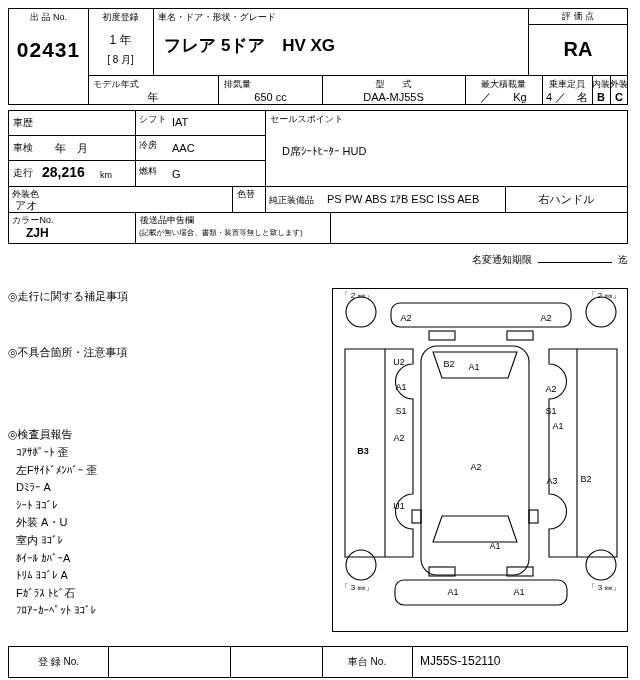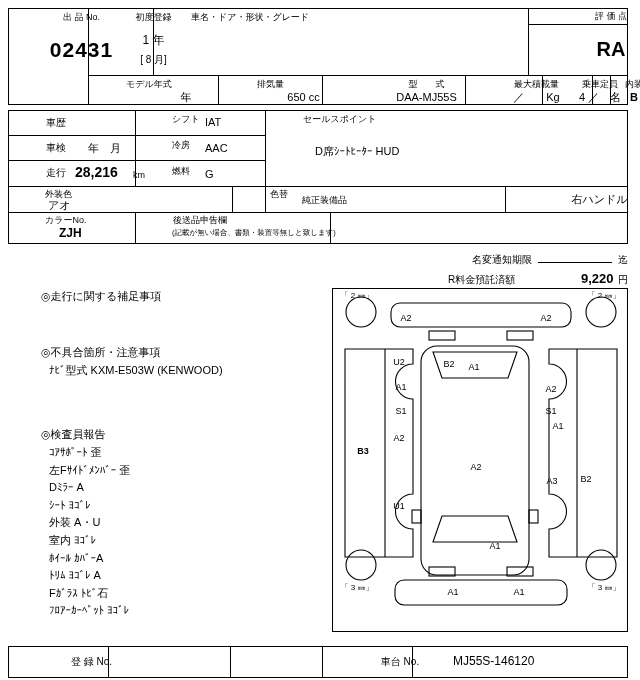--- a/index.html
+++ b/index.html
@@ -4,21 +4,21 @@
 <style>
   * { margin:0; padding:0; box-sizing:border-box; }
   html,body { background:#fff; }
   .sheet {
     position:relative; width:640px; height:680px; background:#ffffff; color:#000;
     font-family:"Liberation Sans","DejaVu Sans",sans-serif; overflow:hidden;
   }
   .box  { position:absolute; border:1px solid #000; background:#fff; }
   .vline{ position:absolute; width:1px; background:#000; }
   .hline{ position:absolute; height:1px; background:#000; }
-  .t    { position:absolute; white-space:pre; line-height:1.15;margin-left:33px; }
+  .t    { position:absolute; white-space:pre; line-height:1.15; }
   .c    { text-align:center; }
   .f7  { font-size:7.5px; }
   .f9  { font-size:9px; }
   .f10 { font-size:10px; }
   .f11 { font-size:11px; }
   .f12 { font-size:12px; }
   .f13 { font-size:13px; }
   .f14 { font-size:14px; }
   .f17 { font-size:17px; }
   .f20 { font-size:20px; }
@@ -53,20 +53,21 @@
   <div class="vline" style="left:610px; top:75px; height:30px;"></div>
 
   <div class="t c f9" style="left:9px; top:12px; width:79px;">出 品 No.</div>
   <div class="t c f21 b" style="left:9px; top:38px; width:79px; letter-spacing:1px;">02431</div>
 
   <div class="t c f9" style="left:89px; top:12px; width:63px;">初度登録</div>
   <div class="t c f12" style="left:89px; top:34px; width:63px;">1 年</div>
   <div class="t c f10" style="left:89px; top:54px; width:63px;">[ 8 月]</div>
 
   <div class="t f9" style="left:158px; top:12px;">車名・ドア・形状・グレード</div>
+  <div class="t f17 b" style="left:164px; top:36px;">フレア 5ドア　HV XG</div>
 
   <div class="t c f9" style="left:529px; top:11px; width:98px;">評 価 点</div>
   <div class="t c f20 b" style="left:529px; top:38px; width:98px;">RA</div>
 
   <div class="t f9" style="left:93px;  top:79px;">モデル年式</div>
   <div class="t c f11" style="left:89px;  top:91px; width:128px;">年</div>
   <div class="t f9" style="left:224px; top:79px;">排気量</div>
   <div class="t c f11" style="left:219px; top:91px; width:103px;">650 cc</div>
   <div class="t c f9" style="left:322px; top:79px; width:143px;">型　　式</div>
   <div class="t c f11" style="left:322px; top:91px; width:143px;">DAA-MJ55S</div>
@@ -105,43 +106,36 @@
   <div class="t f10" style="left:13px; top:168px;font-family:Liberation Mono, monospace;">走行</div>
   <div class="t f14 b" style="left:42px; top:164px;">28,216</div>
   <div class="t f9" style="left:100px; top:170px;">km</div>
   <div class="t f9" style="left:139px; top:166px;">燃料</div>
   <div class="t f11" style="left:172px; top:168px;">G</div>
 
   <div class="t f9" style="left:12px; top:189px;">外装色</div>
   <div class="t f11" style="left:15px; top:199px;">アオ</div>
   <div class="t f9" style="left:237px; top:189px;">色替</div>
   <div class="t f9" style="left:269px; top:195px;">純正装備品</div>
+  <div class="t f11" style="left:327px; top:193px;">PS PW ABS ｴｱB ESC ISS AEB</div>
   <div class="t c f11" style="left:505px; top:193px; width:123px;">右ハンドル</div>
 
   <div class="t f9" style="left:12px; top:215px;">カラーNo.</div>
   <div class="t f12 b" style="left:26px; top:227px;">ZJH</div>
   <div class="t f9" style="left:140px; top:215px;">後送品申告欄</div>
   <div class="t f7" style="left:139px; top:229px;">(記載が無い場合、書類・装置等無しと致します)</div>
 
   <div class="flexrow" style="left:448px; top:252px; width:180px; justify-content:flex-end; gap:6px;">
     <span class="f10">名変通知期限</span>
     <span class="blank-underline" style="position:relative; display:inline-block; width:74px; height:11px;"></span>
     <span class="f10">迄</span>
   </div>
-  <div class="flexrow" style="left:448px; top:269px; width:180px; justify-content:space-between; border-bottom:1px solid #000; padding-bottom:2px;">
-    <span class="f10">R料金預託済額</span>
-    <span>
-      <span class="f13 b">9,220</span>
-      <span class="f10">円</span>
-    </span>
-  </div>
 
   <div class="t f11" style="left:8px; top:290px;">◎走行に関する補足事項</div>
   <div class="t f11" style="left:8px; top:346px;">◎不具合箇所・注意事項</div>
-  <div class="t f11" style="left:16px; top:364px;">ﾅﾋﾞ型式 KXM-E503W (KENWOOD)</div>
   <div class="t f11" style="left:8px; top:428px;">◎検査員報告</div>
   <div class="t" style="left:16px; top:444px; width:300px;"><div class="note-item">ｺｱｻﾎﾟｰﾄ 歪</div><div class="note-item">左Fｻｲﾄﾞﾒﾝﾊﾞｰ 歪</div><div class="note-item">Dﾐﾗｰ A</div><div class="note-item">ｼｰﾄ ﾖｺﾞﾚ</div><div class="note-item">外装 A・U</div><div class="note-item">室内 ﾖｺﾞﾚ</div><div class="note-item">ﾎｲｰﾙ ｶﾊﾞｰA</div><div class="note-item">ﾄﾘﾑ ﾖｺﾞﾚ A</div><div class="note-item">Fｶﾞﾗｽ ﾄﾋﾞ石</div><div class="note-item">ﾌﾛｱｰｶｰﾍﾟｯﾄ ﾖｺﾞﾚ</div></div>
 
   <div class="box" style="left:332px; top:288px; width:296px; height:344px;">
     <svg width="296" height="344" viewBox="0 0 296 344">
       <g fill="none" stroke="#000" stroke-width="1.1">
 
         <circle cx="28" cy="23" r="15"></circle>
         <circle cx="268" cy="23" r="15"></circle>
         <circle cx="28" cy="276" r="15"></circle>
@@ -197,15 +191,15 @@
 
   <div class="box" style="left:8px; top:646px; width:620px; height:32px;"></div>
   <div class="vline" style="left:108px; top:646px; height:32px;"></div>
   <div class="vline" style="left:230px; top:646px; height:32px;"></div>
   <div class="vline" style="left:322px; top:646px; height:32px;"></div>
   <div class="vline" style="left:412px; top:646px; height:32px;"></div>
   <div class="t c f10" style="left:9px; top:656px; width:99px;">登 録 No.</div>
   <div style="position:absolute; left:109px; top:647px; width:120px; height:30px;"></div>
   <div style="position:absolute; left:231px; top:647px; width:90px; height:30px;"></div>
   <div class="t c f10" style="left:322px; top:656px; width:90px;">車台 No.</div>
-  <div class="t f12" style="left:420px; top:655px;">MJ55S-146120</div>
+  <div class="t f12" style="left:420px; top:655px;">MJ55S-152110</div>
 
 </div>
 
 </body></html>

